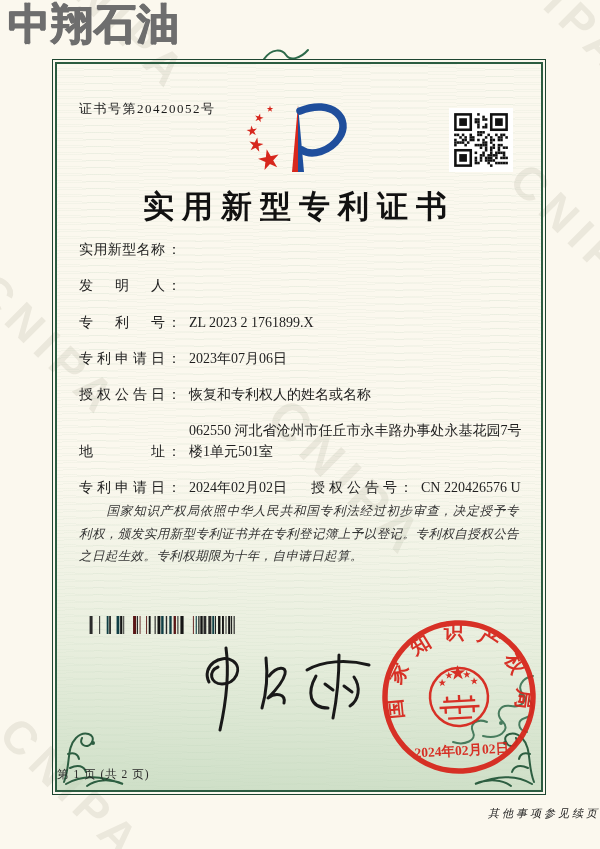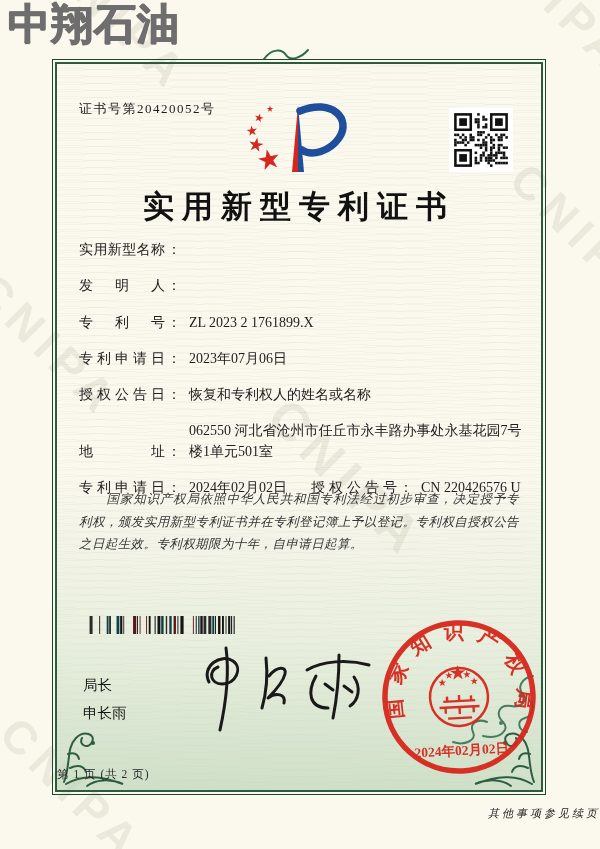--- a/index.html
+++ b/index.html
@@ -52,21 +52,21 @@
   
   .fields{position:absolute;left:22px;right:18px;top:176px;z-index:2}
   .frow{display:flex;align-items:flex-end;margin-bottom:16px;font-size:14px;color:#1e1e1e;line-height:1.45}
   .flabel{flex:none;width:86px;text-align:justify;text-align-last:justify;-moz-text-align-last:justify}
   .fcolon{flex:none;margin:0 8px 0 2px}
   .fvalue{max-width:344px}
   .gdate{width:122px}
   
   .paras{position:absolute;left:22px;right:22px;top:424px;z-index:2}
   .paras p{
-    margin:0 0 9px;font-size:12.5px;line-height:1.8;letter-spacing:.4px;
+    margin:12px 0 9px;font-size:12.5px;line-height:1.8;letter-spacing:.4px;
     font-style:italic;color:#333;text-indent:2.2em;text-align:justify;
   }
   
   .barcode{position:absolute;left:28px;top:552px;width:152px;height:18px;z-index:2}
   .issuer{position:absolute;left:26px;top:608px;font-size:14.5px;line-height:1.9;color:#161616;z-index:2}
   .sig{position:absolute;left:122px;top:578px;z-index:2}
   .seal{position:absolute;left:320px;top:551px;z-index:3;transform:rotate(-3deg);opacity:.95}
   .pageinfo{position:absolute;left:0;bottom:8px;width:100%;text-align:left;font-size:11.5px;letter-spacing:1px;color:#2a2a2a;z-index:2}
   .corner{position:absolute;bottom:2px;z-index:1}
   .corner-l{left:2px}
@@ -308,24 +308,20 @@
         <rect x="127.27372596388392" y="0" width="1.9003366237042176" height="18" fill="#0f3e44"></rect>
         <rect x="129.93105759803723" y="0" width="1.0082487822548714" height="18" fill="#151515"></rect>
         <rect x="133.06906287934123" y="0" width="2.3787144668301172" height="18" fill="#151515"></rect>
         <rect x="137.00909083271824" y="0" width="1.9019292836552157" height="18" fill="#151515"></rect>
         <rect x="140.53593876843152" y="0" width="0.9564155579341649" height="18" fill="#2a2a2a"></rect>
         <rect x="143.1459567362191" y="0" width="2.150872898730856" height="18" fill="#151515"></rect>
         <rect x="146.062311679247" y="0" width="1.0557665110825405" height="18" fill="#151515"></rect>
         <rect x="148.6244854516464" y="0" width="1.0641290665902798" height="18" fill="#151515"></rect>
       </svg>
 
-    <div class="issuer">
-      <div>局长</div>
-      <div>申长雨</div>
-    </div>
 
     <svg class="sig" width="210" height="94" viewBox="0 0 210 94">
       <g stroke="#191919" stroke-width="3" fill="none" stroke-linecap="round" stroke-linejoin="round">
         <path d="M30,40 C22,24 42,11 54,19 C64,26 57,42 43,42 C31,42 29,29 39,25"></path>
         <path d="M47,6 C50,28 48,56 41,88"></path>
         <path d="M90,34 C98,24 108,24 106,32 C104,40 95,50 89,56 C97,50 107,52 105,61"></path>
         <path d="M87,16 C89,34 87,52 83,66"></path>
         <path d="M128,28 C143,19 168,17 190,23"></path>
         <path d="M137,34 C128,50 130,66 149,66"></path>
         <path d="M160,13 C160,34 158,56 154,76"></path>

